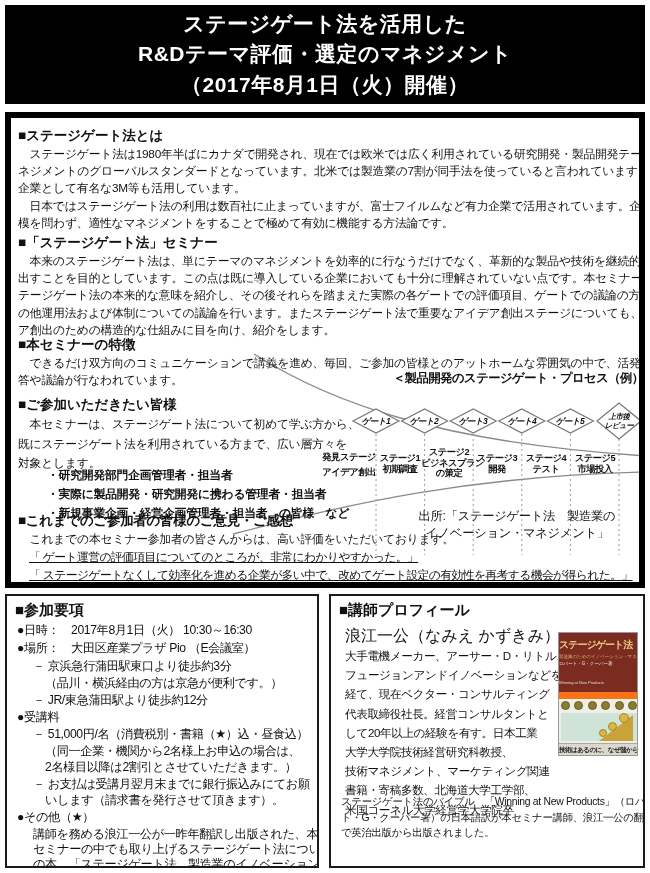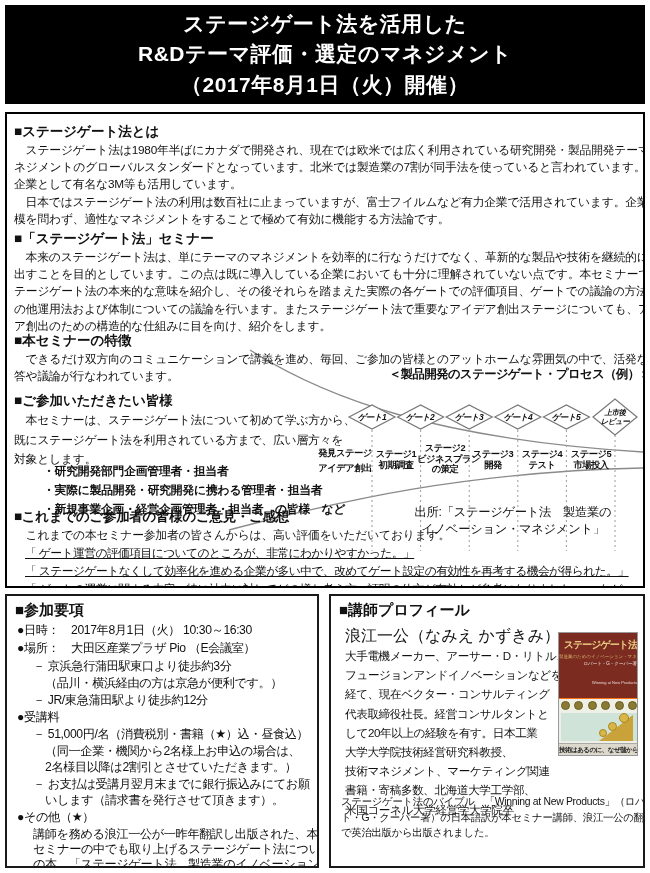--- a/index.html
+++ b/index.html
@@ -8,21 +8,21 @@
   .page { position:relative; width:650px; height:873px; background:#fff; overflow:hidden; }
 
   
   .banner { position:absolute; left:5px; top:5px; width:640px; height:99px;
     background:#000; border:2px solid #000; color:#fff; text-align:center;
     display:flex; flex-direction:column; justify-content:center; gap:2px; }
   .banner div { font-size:21px; font-weight:bold; letter-spacing:0.5px; line-height:1.35; }
 
   
   .main-box { position:absolute; left:5px; top:112px; width:640px; height:476px;
-    border:2px solid #000000; background:#fff; overflow:hidden; }
+    border:6px solid #000000; background:#fff; overflow:hidden; }
   .sec-head { position:absolute; font-size:13.5px; font-weight:bold; white-space:pre; }
   .para { position:absolute; font-size:11.8px; font-weight:500; line-height:17.2px;
     white-space:pre; letter-spacing:-0.2px; }
   .quote { letter-spacing:-0.6px;text-decoration:underline; }
 
   
   .dg-title { position:absolute; left:382px; top:252px; width:252px; text-align:center;
     font-size:12.3px; font-weight:bold; white-space:pre; letter-spacing:-0.5px; }
   svg.overlay { position:absolute; left:0; top:0; pointer-events:none; }
   .gate-label { position:absolute; width:60px; margin-left:-30px; text-align:center;
@@ -46,22 +46,22 @@
 
   .prof-name { position:absolute; left:14px; top:30px; font-size:16px; font-weight:500; white-space:pre; }
   .prof-bio { position:absolute; left:14px; top:50px; width:222px; font-size:11.6px; font-weight:500;
     line-height:19.2px; white-space:pre; letter-spacing:-0.4px; }
   .prof-ps { position:absolute; left:10px; top:198px; width:300px; font-size:10.4px; font-weight:500;
     line-height:15.5px; white-space:pre; letter-spacing:-0.3px; }
 
   
   .book { position:absolute; right:5px; top:36px; width:80px; height:124px;
     border:1px solid #999; background:#f3efe6; overflow:hidden; }
-  .book-cover { width:100%; height:66px; background:#7b2b20; border-bottom:1px solid #f97316;
-    text-align:right; overflow:hidden; }
+  .book-cover { width:100%; height:66px; background:#7b2b20; border-bottom:7px solid #f97316;
+    text-align:left; overflow:hidden; }
   .book-title { font-size:10px; font-weight:bold; color:#e9cb83; margin-top:5px; letter-spacing:-1px; white-space:pre; }
   .book-sub { font-size:4.5px; color:#d8b26a; margin-top:2px; white-space:pre; }
   .book-auth { font-size:4.5px; color:#eee; margin-top:2px; white-space:pre; }
   .book-eng { font-size:4px; color:#fff; margin-top:14px; opacity:.8; white-space:pre; }
   .book-band { position:relative; width:100%; height:44px; background:#eef0e6; }
   .band-circles { position:absolute; left:2px; top:2px; width:76px; display:flex; justify-content:space-between; }
   .band-circles i { width:9px; height:9px; border-radius:50%; background:#8a7a33; border:1px solid #6b5d20; }
   .band-stairs { position:absolute; left:2px; top:14px; width:76px; height:28px;
     background:#cfe3d8; overflow:hidden; }
   .stair-tri { position:absolute; right:4px; bottom:0; width:0; height:0;

